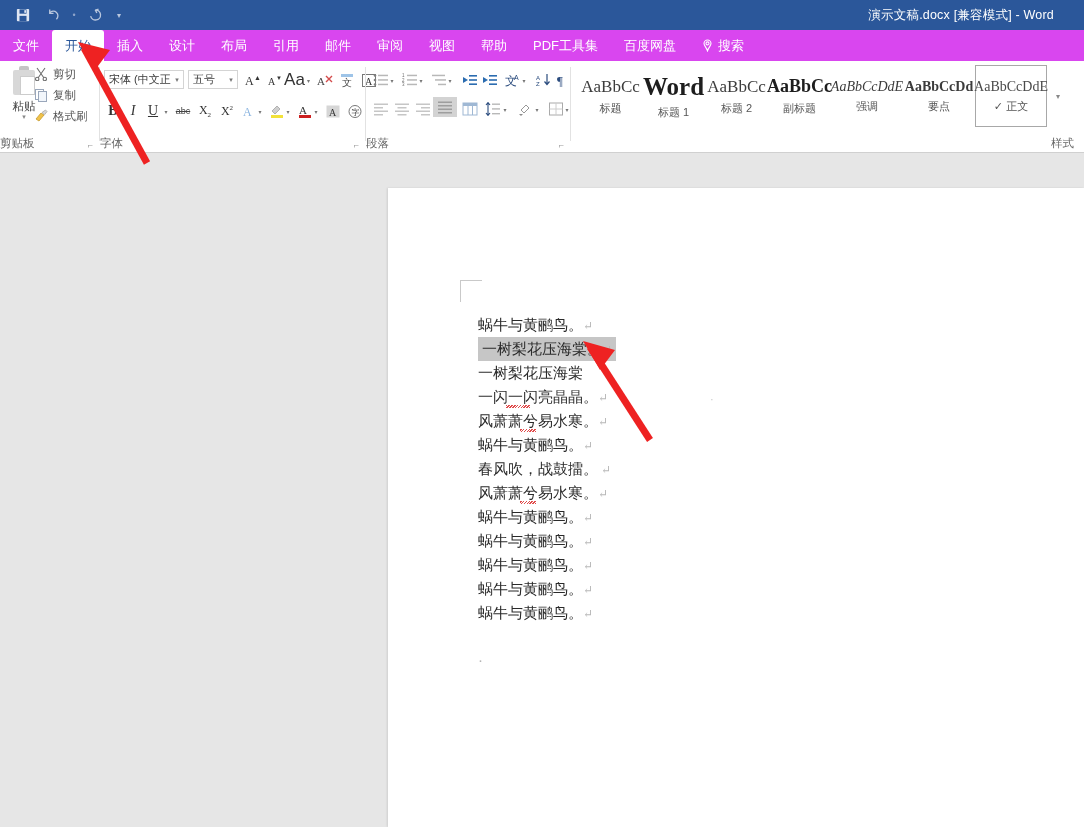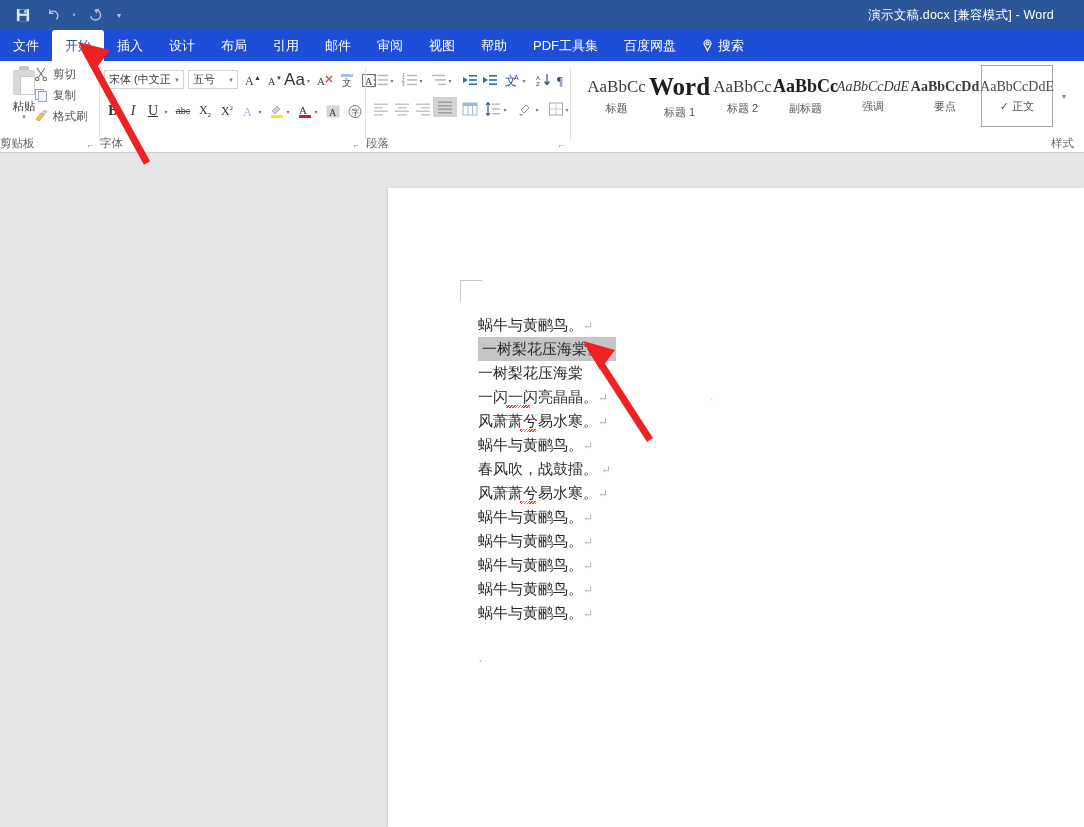--- a/index.html
+++ b/index.html
@@ -28,21 +28,21 @@
     position: absolute; left: 0; top: 0; width: 1084px; height: 30px;
     display: flex; align-items: center; justify-content: flex-end;
     padding-right: 30px;
     color: #ffffff; font-size: 12.5px; letter-spacing: .2px;
     pointer-events: none;
   }
 
   
   .tabstrip {
     position: absolute; left: 0; top: 30px; width: 1084px; height: 31px;
-    background: #1d4ed8;
+    background: #d946ef;
     display: flex; align-items: flex-end;
   }
   .tab {
     height: 31px; padding: 0 13px;
     display: flex; align-items: center; justify-content: center;
     color: #ffffff; font-size: 13px; white-space: nowrap;
   }
   .tab.active {
     background: #ffffff; color: #2b579a; border-radius: 3px 3px 0 0;
   }
@@ -518,21 +518,21 @@
     <div class="fbtn" style="left:196px; top:38px; width:10px;">
         <span style="font-size:6px;color:#777;">▾</span>
       </div>
 
     <div class="grp-label">段落</div>
     <div class="dlg-launch">⌐</div>
     <div class="grp-divider" style="right:0;"></div>
   </div>
 
   <div class="grp" style="left:573px; width:511px;">
-    <div class="styles-gallery" style="left:12px;">
+    <div class="styles-gallery" style="left:6px;">
       <div class="style-item">
         <span class="style-prev">AaBbCc</span>
         <span class="style-name">标题</span>
       </div>
       <div class="style-item">
         <span class="style-prev" style="font-size:25px;font-weight:bold;color:#1d1d1d;">Word</span>
         <span class="style-name">标题 1</span>
       </div>
       <div class="style-item">
         <span class="style-prev">AaBbCc</span>

